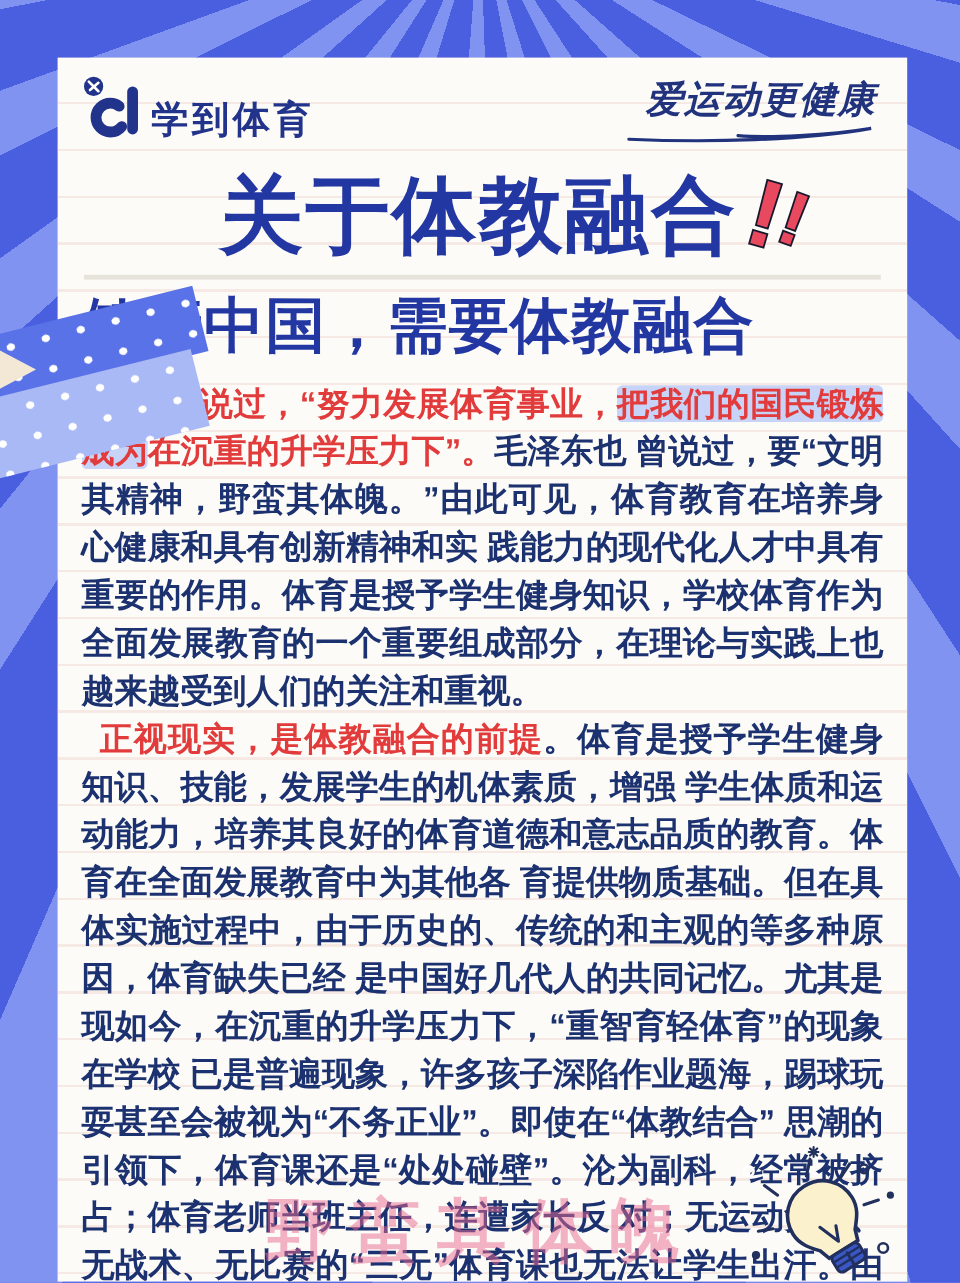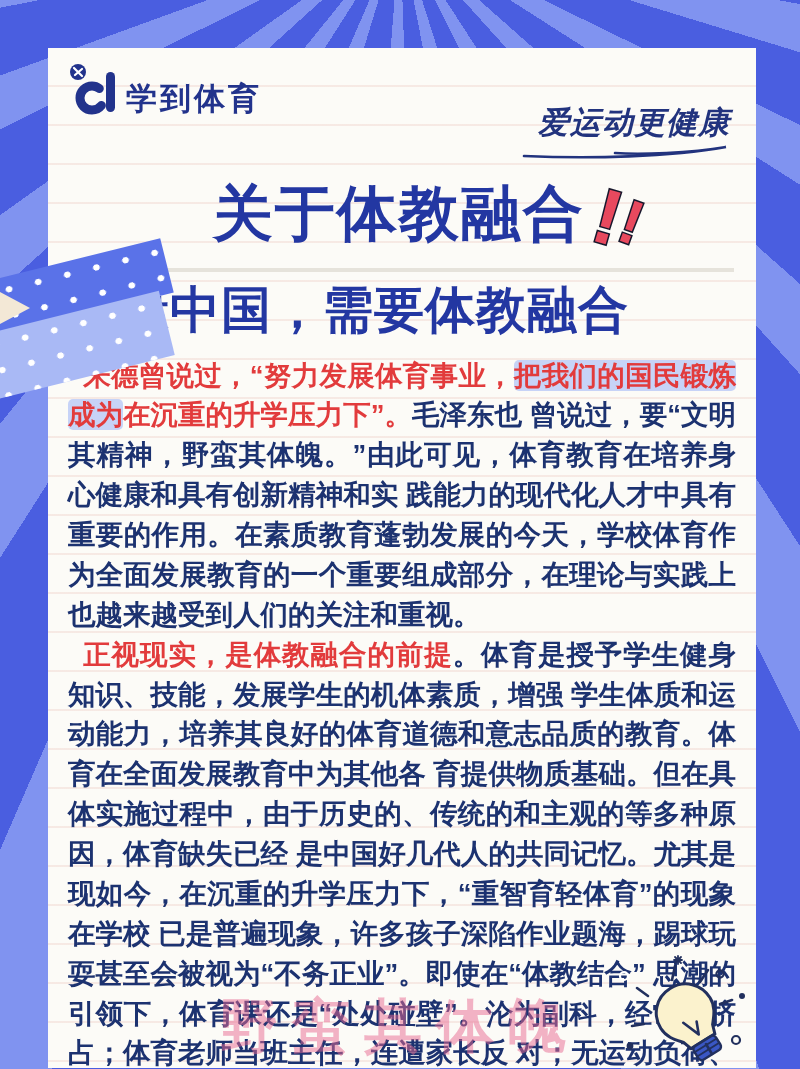--- a/index.html
+++ b/index.html
@@ -23,25 +23,25 @@
       #fcfbf7;
     z-index:1;
   }
   .card-inner{padding:14px 20px 0 20px;}
   .header{display:flex;justify-content:space-between;align-items:flex-start;}
   .logo{display:flex;align-items:flex-end;gap:4px;}
   .logo-text{font-size:31px;font-weight:800;color:#22338c;letter-spacing:3px;padding-bottom:2px;}
   .slogan-wrap{text-align:right;padding-right:6px;}
   .slogan{
     font-family:"Liberation Serif","DejaVu Serif",serif;
-    font-style:italic;font-weight:700;font-size:31px;color:#22337e;letter-spacing:1px;margin-top:40px;
+    font-style:italic;font-weight:700;font-size:31px;color:#22337e;letter-spacing:1px;
   }
   .title-row{display:flex;justify-content:center;align-items:flex-start;margin-top:18px;margin-left:52px;}
   .main-title{
-    font-size:60px;font-weight:900;color:#2337a2;letter-spacing:2px;line-height:1.05;
+    font-size:70px;font-weight:900;color:#2337a2;letter-spacing:2px;line-height:1.05;
     white-space:nowrap;
   }
   .marks{display:flex;margin-left:10px;margin-top:-4px;}
   .mark{
     font-size:78px;font-weight:900;color:#e8495e;line-height:1;
     -webkit-text-stroke:3px #17172c;paint-order:stroke fill;
     display:inline-block;transform:rotate(16deg);
   }
   .mark.m2{font-size:62px;transform:rotate(20deg) translateY(14px);margin-left:2px;}
   .divider{height:4px;background:#e6e3db;margin:12px 2px 10px 2px;}
@@ -111,21 +111,21 @@
         <span class="mark m1">!</span>
         <span class="mark m2">!</span>
       </div>
     </div>
 
     <div class="divider"></div>
 
     <div class="subtitle">健康中国，需要体教融合</div>
 
     <div class="body-text">
-      <p class="para"><span class="seg red">朱德曾说过，“努力发展体育事业，</span><span class="seg red-hl">把我们的国民锻炼成为</span><span class="seg red">在沉重的升学压力下”。</span><span class="seg blue">毛泽东也 曾说过，要“文明其精神，野蛮其体魄。”由此可见，体育教育在培养身心健康和具有创新精神和实 践能力的现代化人才中具有重要的作用。在素质教育蓬勃发展的今天，学校体育作为全面发展教育的一个重要组成部分，在理论与实践上也越来越受到人们的关注和重视。</span></p>
+      <p class="para"><span class="seg red">朱德曾说过，“努力发展体育事业，</span><span class="seg red-hl">把我们的国民锻炼成为</span><span class="seg red">在沉重的升学压力下”。</span><span class="seg blue">毛泽东也 曾说过，要“文明其精神，野蛮其体魄。”由此可见，体育教育在培养身心健康和具有创新精神和实 践能力的现代化人才中具有重要的作用。体育是授予学生健身知识，学校体育作为全面发展教育的一个重要组成部分，在理论与实践上也越来越受到人们的关注和重视。</span></p>
       <p class="para"><span class="seg red">正视现实，是体教融合的前提</span><span class="seg blue">。体育是授予学生健身知识、技能，发展学生的机体素质，增强 学生体质和运动能力，培养其良好的体育道德和意志品质的教育。体育在全面发展教育中为其他各 育提供物质基础。但在具体实施过程中，由于历史的、传统的和主观的等多种原因，体育缺失已经 是中国好几代人的共同记忆。尤其是现如今，在沉重的升学压力下，“重智育轻体育”的现象在学校 已是普遍现象，许多孩子深陷作业题海，踢球玩耍甚至会被视为“不务正业”。即使在“体教结合” 思潮的引领下，体育课还是“处处碰壁”。沦为副科，经常被挤占；体育老师当班主任，连遭家长反 对；无运动负荷、无战术、无比赛的“三无”体育课也无法让学生出汗。由此，中国青少年体质状况在过去30年间持续下滑也就不足为奇了。</span></p>
     </div>
 
   </div>
 </div>
 
 <div class="deco band1"></div>
 <div class="deco band2"></div>
 <div class="deco-tri"></div>
 

